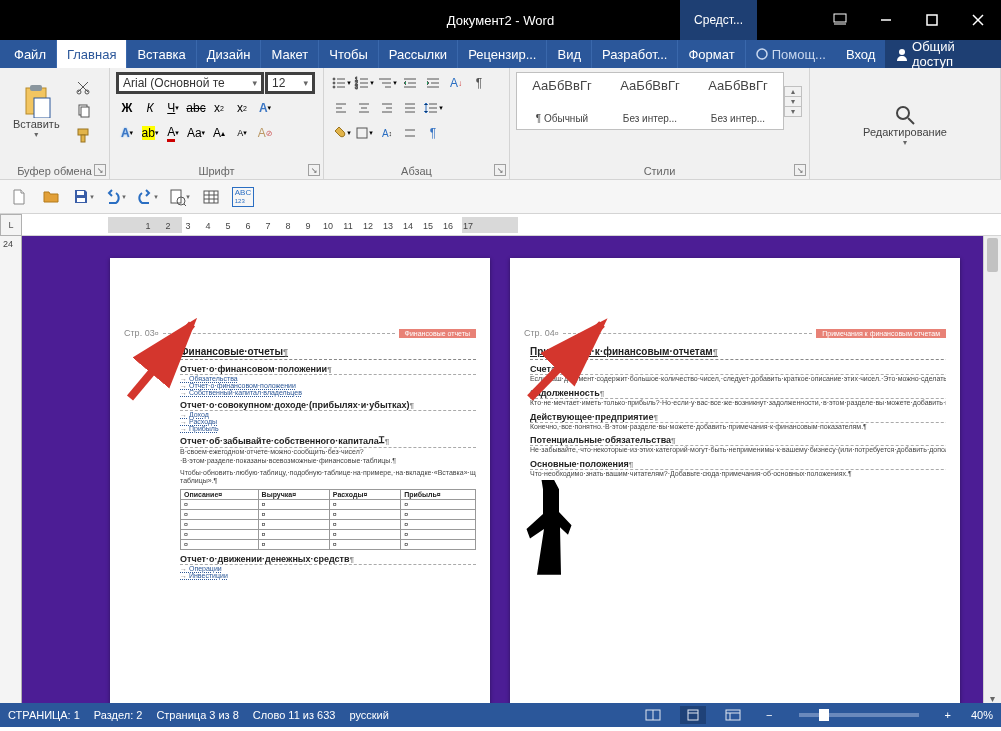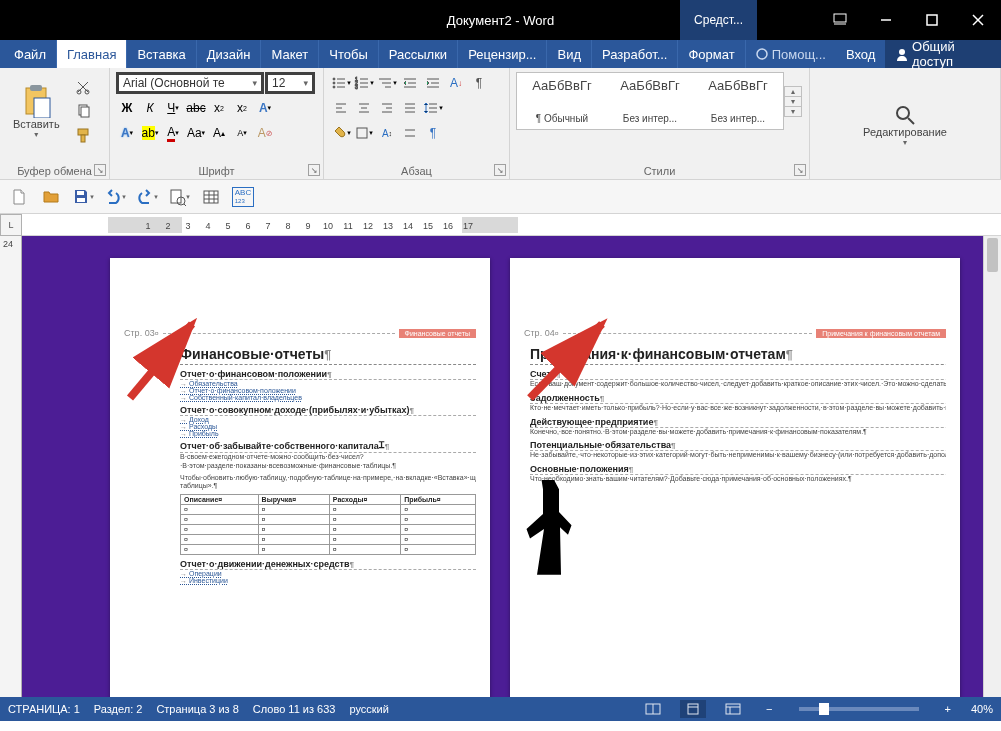--- a/index.html
+++ b/index.html
@@ -61,35 +61,35 @@
 .page.p2 { left:488px; top:22px; width:450px; height:480px; }
 .page .hdr { position:absolute; top:68px; left:14px; right:14px; height:14px; display:flex; align-items:center; font-size:9px; color:#888;}
 .page .hdr .pn { color:#888; }
 .page .hdr .line { flex:1; border-top:1px dashed #aaa; margin:0 4px; }
 .page .hdr .tag { background:#e56c5f; color:#fff; padding:1px 6px; font-size:7px; opacity:.85; }
 .page .content { position:absolute; top:88px; left:70px; right:14px; bottom:10px; overflow:hidden; font-size:8px; color:#222; }
 .page.p2 .content { left:14px; display:flex; gap:6px; }
 .page.p2 .imgcol { width:100px; background:linear-gradient(#bcd1e4,#6a849b 45%,#1b1b1b 80%); position:relative; }
 .page.p2 .imgcol::after{ content:""; position:absolute; top:35%; left:20%; width:50px; height:95px; background:#000; clip-path: polygon(35% 0,60% 0,70% 10%,70% 34%,95% 48%,88% 58%,72% 50%,74% 100%,26% 100%,40% 52%,12% 62%,5% 52%,38% 36%,38% 10%); }
 .page.p2 .txtcol { flex:1; }
-.h1 { font-weight:bold; font-size:14px; border-bottom:1px dashed #888; padding-bottom:2px; margin-bottom:4px; }
+.h1 { font-weight:bold; font-size:10px; border-bottom:1px dashed #888; padding-bottom:2px; margin-bottom:4px;text-decoration:underline; }
 .h2 { font-weight:bold; font-size:9px; margin-top:4px; border-bottom:1px dashed #aaa;}
 .bodytxt { font-size:7px; color:#444; line-height:1.25; }
 .toc li { list-style:none; font-size:7px; color:#2b5797; text-decoration:underline dotted; }
 .toc li::before { content:"→ "; color:#888; }
 .tbl { width:100%; border-collapse:collapse; margin-top:3px; font-size:7px; }
 .tbl th,.tbl td { border:1px solid #999; padding:1px 3px; text-align:left; }
 .arrow-svg { position:absolute; pointer-events:none; }
 .scrollbar-v { position:absolute; right:0; top:0; width:18px; bottom:0; background:#f0f0f0; border-left:1px solid #d0d0d0; }
 .scrollbar-v .thumb { position:absolute; left:3px; right:3px; top:2px; height:34px; background:#c2c2c2; border-radius:2px; }
 .scrollbar-v .arrow { position:absolute; left:0; right:0; height:18px; display:flex; align-items:center; justify-content:center; color:#666; font-size:10px; cursor:pointer;}
 .scrollbar-v .arrow.dn { bottom:0;}
 
 
-.status { position:absolute; bottom:10px; left:0; right:0; height:24px; background:#2b579a; color:#fff; display:flex; align-items:center; font-size:11px; padding:0 8px; gap:14px;margin-top:44px; }
+.status { position:absolute; bottom:4px; left:0; right:0; height:24px; background:#2b579a; color:#fff; display:flex; align-items:center; font-size:11px; padding:0 8px; gap:14px;margin-top:44px; }
 .status .spacer { flex:1; }
 .status .vbtn { width:26px; height:18px; display:flex; align-items:center; justify-content:center; cursor:pointer; opacity:.85; }
 .status .vbtn.active { background:#1e3f73; }
 .status .slider { width:120px; height:4px; background:#6a89bc; position:relative; margin:0 6px; }
 .status .slider .knob { position:absolute; top:-4px; left:20px; width:10px; height:12px; background:#fff; }
 .status .zbtn { cursor:pointer; padding:0 6px; }
 .pilcrow::after { content:"¶"; color:#888; font-size:.9em; }
 </style>
 </head>
 <body>

